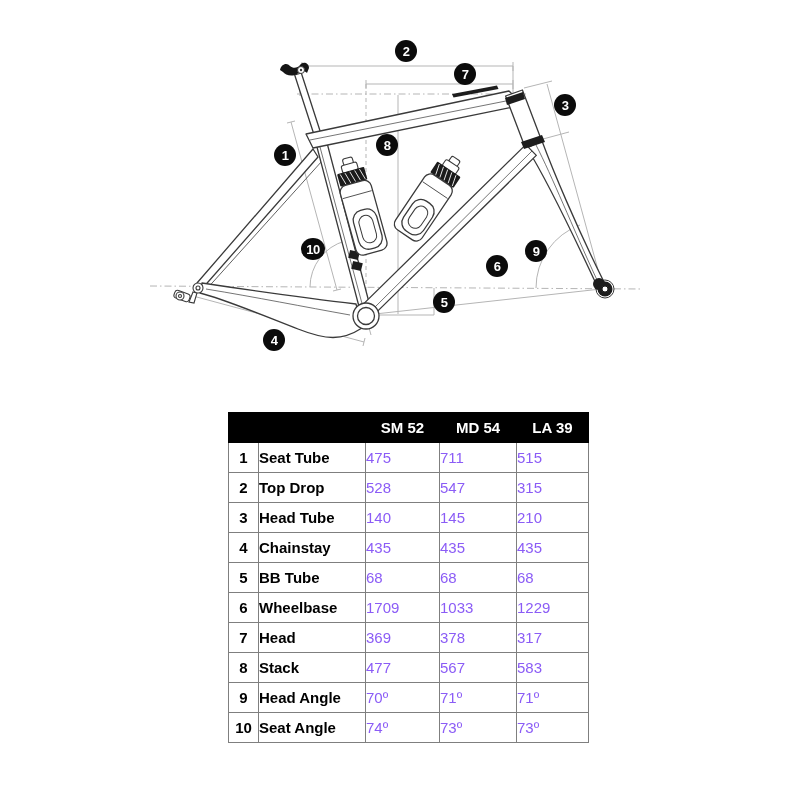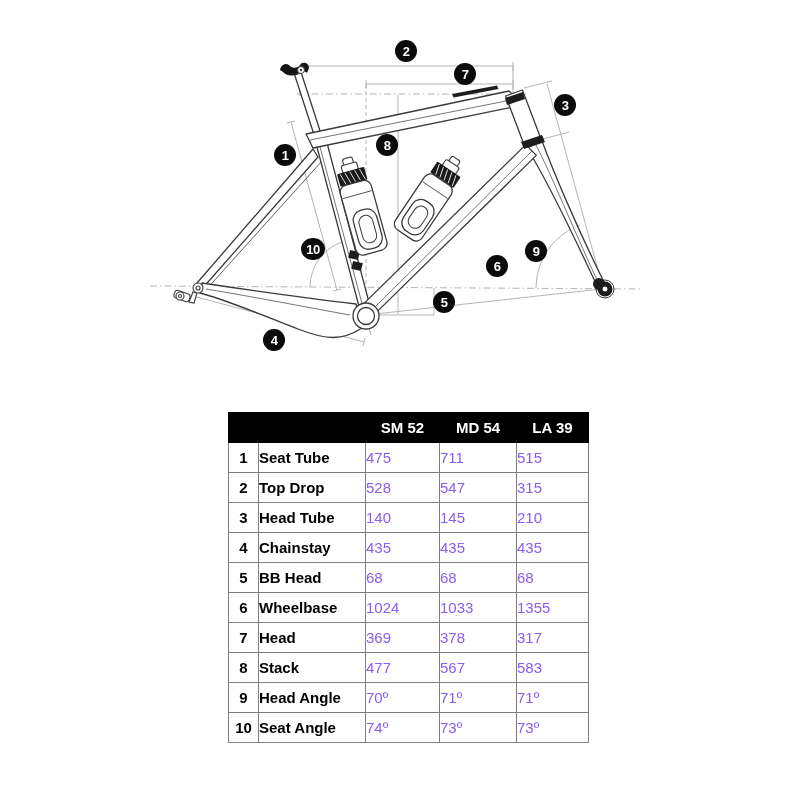--- a/index.html
+++ b/index.html
@@ -232,31 +232,31 @@
       </tr>
       <tr>
         <td class="num">4</td>
         <td class="label">Chainstay</td>
         <td class="val">435</td>
         <td class="val">435</td>
         <td class="val">435</td>
       </tr>
       <tr>
         <td class="num">5</td>
-        <td class="label">BB Head</td>
+        <td class="label">BB Tube</td>
         <td class="val">68</td>
         <td class="val">68</td>
         <td class="val">68</td>
       </tr>
       <tr>
         <td class="num">6</td>
         <td class="label">Wheelbase</td>
-        <td class="val">1024</td>
+        <td class="val">1709</td>
         <td class="val">1033</td>
-        <td class="val">1355</td>
+        <td class="val">1229</td>
       </tr>
       <tr>
         <td class="num">7</td>
         <td class="label">Head</td>
         <td class="val">369</td>
         <td class="val">378</td>
         <td class="val">317</td>
       </tr>
       <tr>
         <td class="num">8</td>

